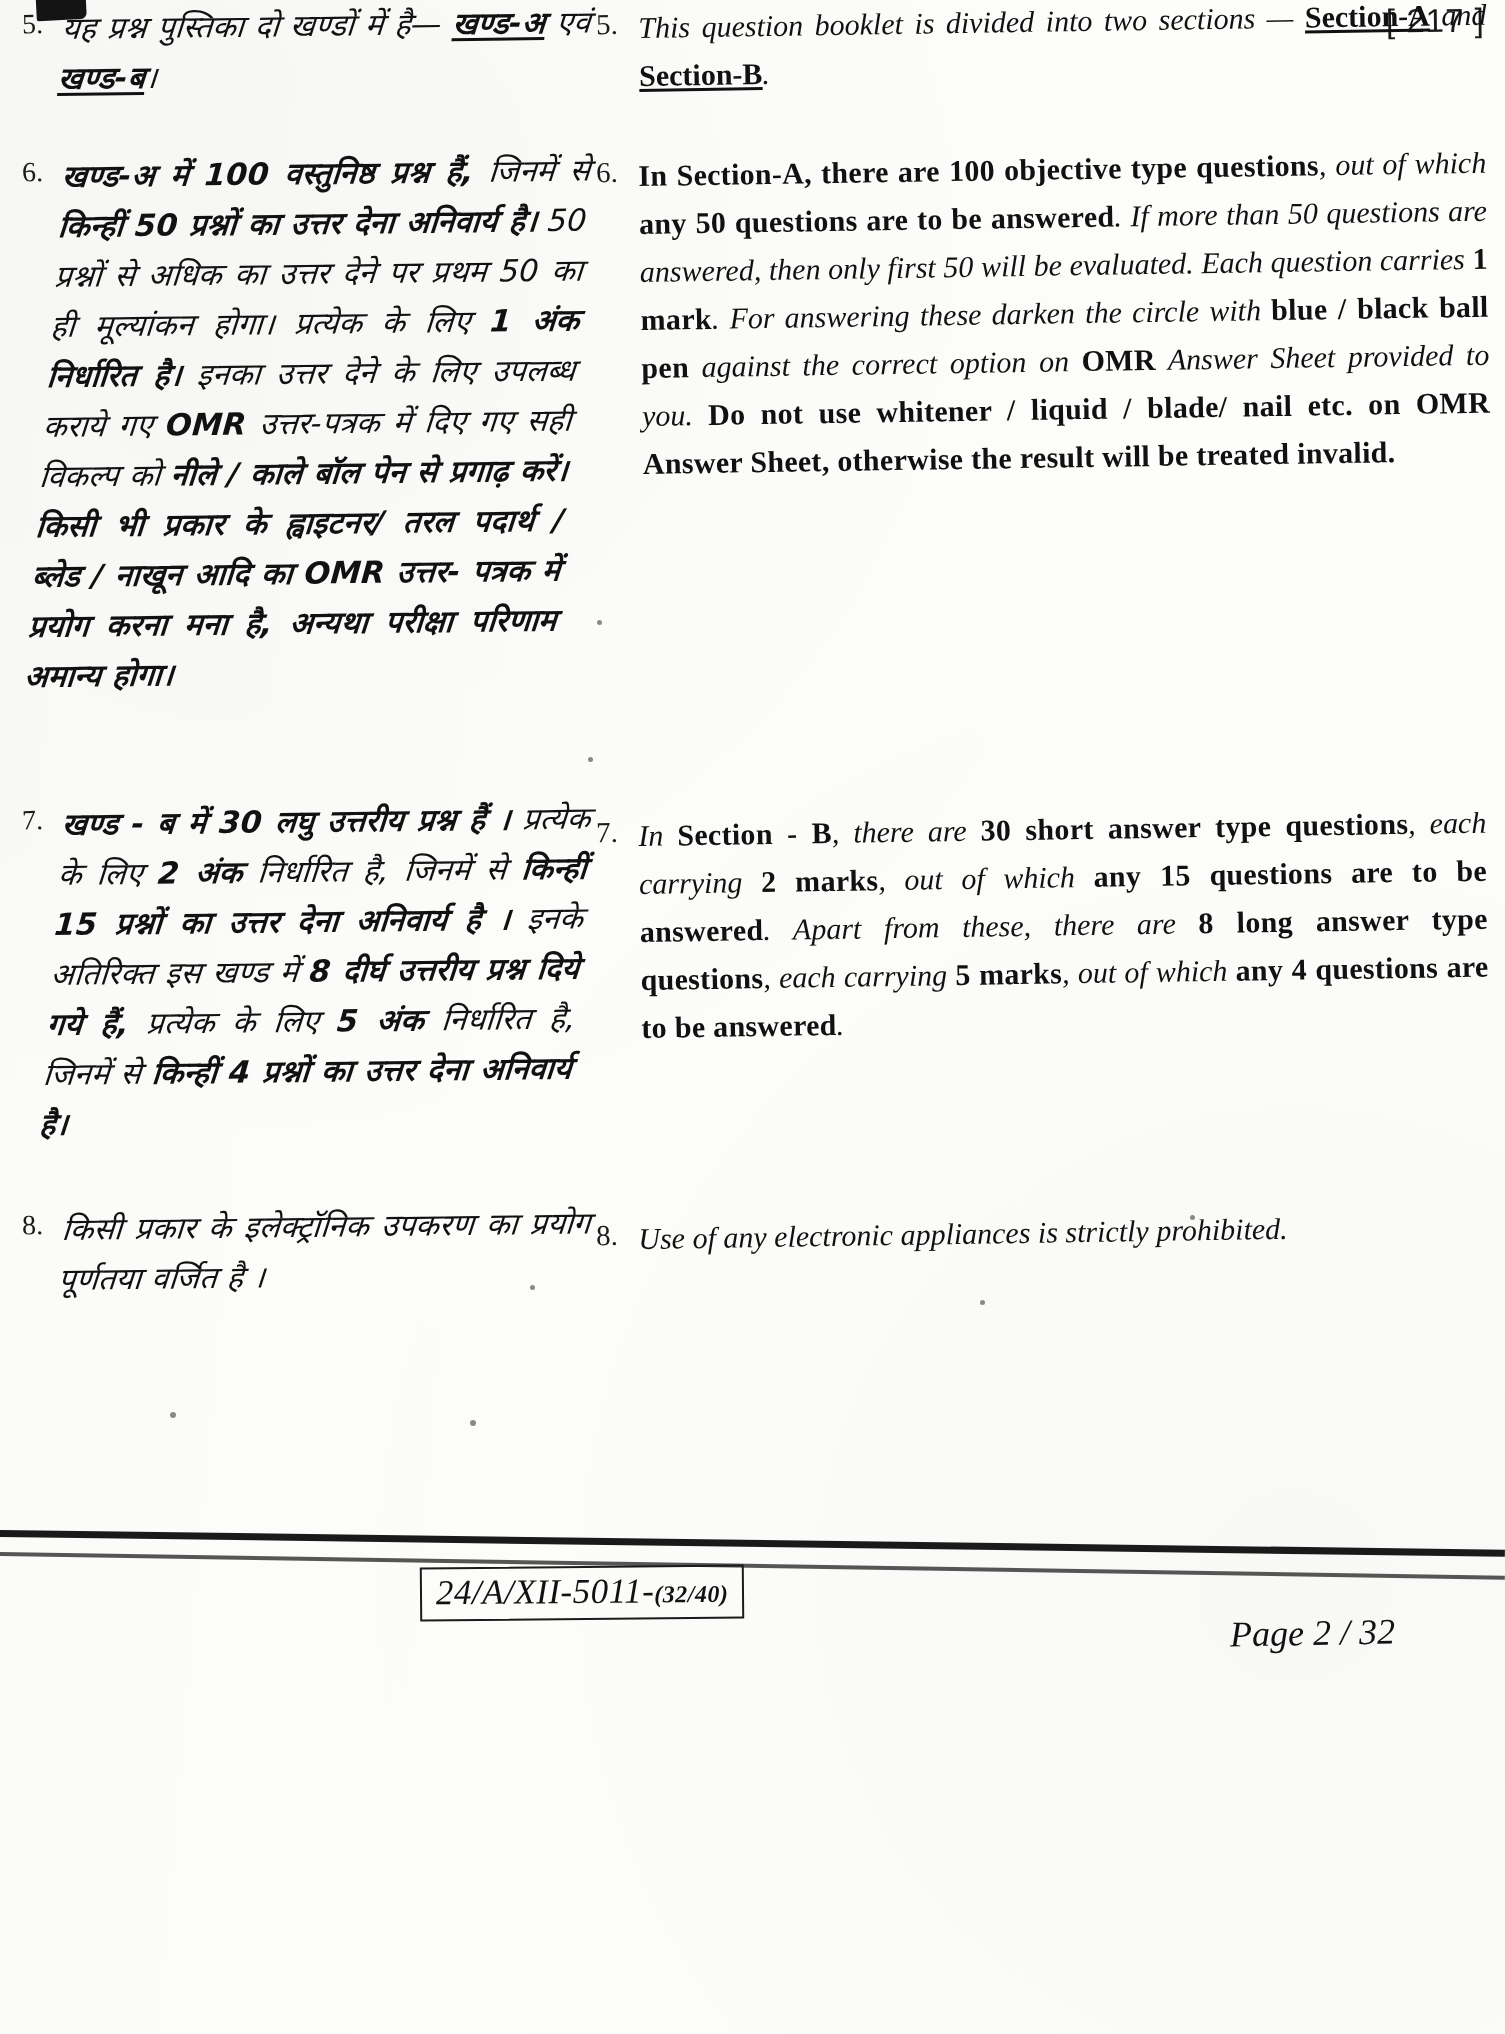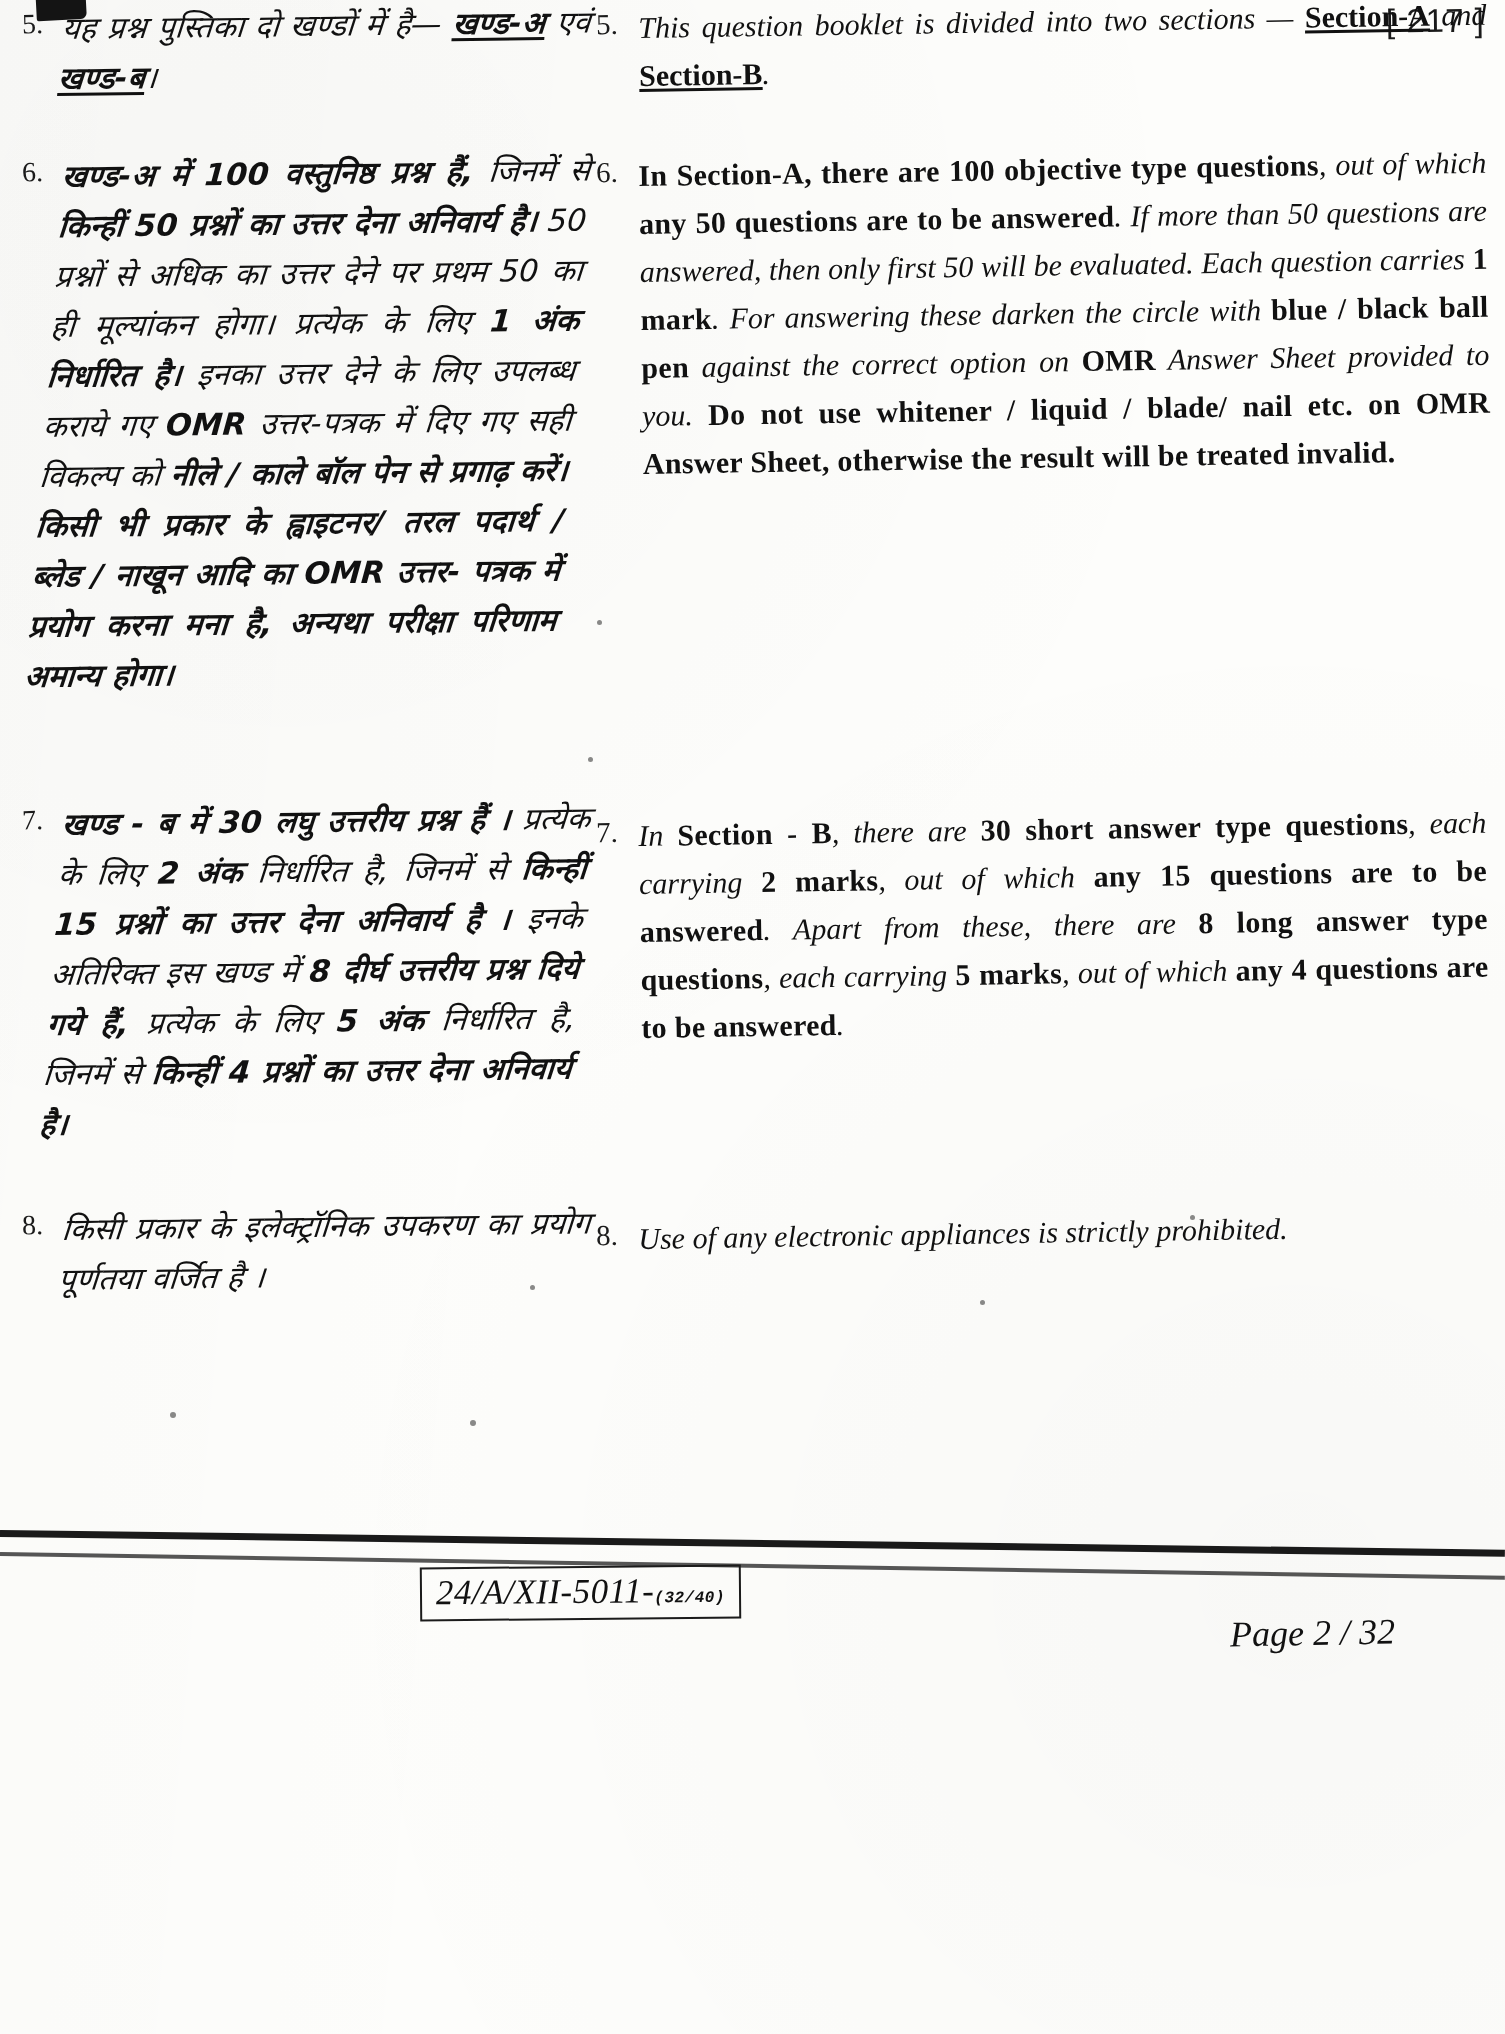--- a/index.html
+++ b/index.html
@@ -171,21 +171,21 @@
     top: 6px;
     border: 2px solid #1b1b1b;
     padding: 4px 14px 6px 14px;
     font-family: "Liberation Serif", serif;
     font-size: 35px;
     font-style: italic;
     letter-spacing: 0.5px;
     transform: rotate(-0.5deg);
     white-space: nowrap;
   }
-  .footer-code .sub { font-size: 16px; font-weight: 700; font-family: Liberation Mono, monospace; }
+  .footer-code .sub { font-size: 24px; font-weight: 700; }
 
   .footer-page {
     position: absolute;
     right: 110px;
     top: 52px;
     font-family: "Liberation Serif", serif;
     font-size: 36px;
     font-style: italic;
     transform: rotate(-1deg);
     white-space: nowrap;

